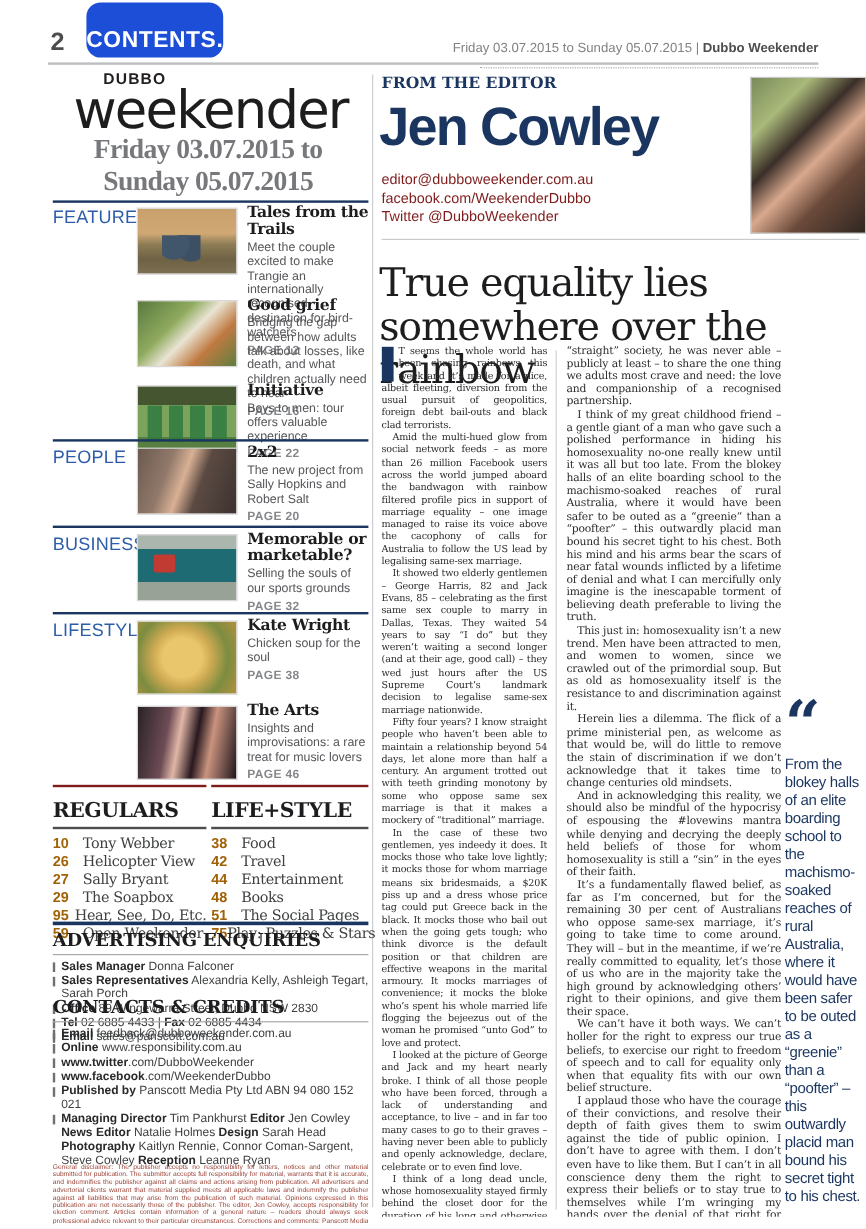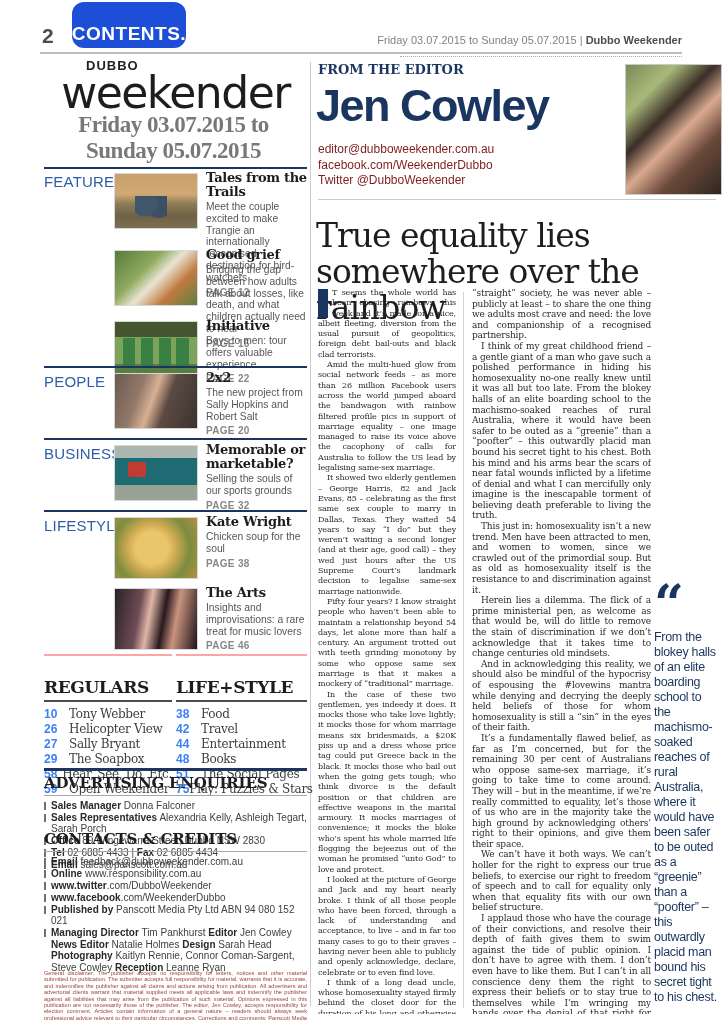--- a/index.html
+++ b/index.html
@@ -53,25 +53,25 @@
   .ph3{background:linear-gradient(180deg,#44552f 0 28%,#7ca35c 28% 78%,#567f41 78% 100%);}
   .ph3::after{content:"";position:absolute;left:10%;top:30%;width:80%;height:55%;
         background:linear-gradient(90deg,#2f7a3f 0 18%,transparent 18% 27%,#2f7a3f 27% 45%,transparent 45% 54%,#2f7a3f 54% 72%,transparent 72% 81%,#2f7a3f 81% 100%);opacity:.85;}
   .ph4{background:linear-gradient(110deg,#6b5a50 0%,#91796a 30%,#d8b094 46%,#5b4a42 62%,#3c3230 100%);}
   .ph5{background:linear-gradient(180deg,#aab6ae 0 22%,#1f6b74 22% 72%,#98a296 72% 100%);}
   .ph5::after{content:"";position:absolute;left:16%;top:30%;width:22%;height:28%;background:#c23b33;border-radius:2px;}
   .ph6{background:radial-gradient(circle at 45% 50%,#e9c56b 0 30%,#cda952 45%,#7c8c40 70%,#b3913e 100%);}
   .ph7{background:linear-gradient(100deg,#2a2228 0%,#6e4c55 30%,#e0b6a6 42%,#28181f 58%,#c9937e 72%,#1f151c 100%);}
 
   
-  .listcol{top:654px;width:128px;border-top:2px solid #fca5a5;padding-top:21px;}
+  .listcol{top:654px;width:128px;border-top:2px solid #7f1d1d;padding-top:10px;}
   .list-h{margin:0 0 5px;font-family:"DejaVu Serif",serif;font-weight:bold;font-size:17px;
         letter-spacing:-.4px;color:#1d1d1f;border-bottom:2px solid #4c4d4f;padding-bottom:3px;}
   .lrow{display:flex;font-family:"DejaVu Serif",serif;font-size:12px;line-height:14px;margin-bottom:1px;}
-  .lnum{width:25px;font-weight:bold;color:#3b82f6;font-family:"Liberation Sans",sans-serif;}
+  .lnum{width:25px;font-weight:bold;color:#a16207;font-family:"Liberation Sans",sans-serif;}
   .lname{color:#3f4042;letter-spacing:-.3px;white-space:nowrap;}
 
   
   .thickrule{left:44px;top:768px;width:263px;border-top:3px solid #1a355f;}
   .block{left:44px;width:263px;}
   .block-h{margin:0 0 4px;font-family:"DejaVu Serif",serif;font-weight:bold;font-size:15px;
         color:#1d1d1f;border-bottom:1.5px solid #a7a8ab;padding:2px 0 3px;letter-spacing:-.2px;}
   .cline{position:relative;padding-left:7px;font-size:10px;line-height:11px;color:#3f4042;margin-bottom:1px;}
   .cline::before{content:"";position:absolute;left:0;top:1.5px;width:1.5px;height:8px;background:#6f7073;}
   .cl-label{font-weight:bold;color:#28292b;}
@@ -221,21 +221,21 @@
       </div>
     <div class="lrow">
         <span class="lnum">27</span>
         <span class="lname">Sally Bryant</span>
       </div>
     <div class="lrow">
         <span class="lnum">29</span>
         <span class="lname">The Soapbox</span>
       </div>
     <div class="lrow">
-        <span class="lnum">58</span>
+        <span class="lnum">95</span>
         <span class="lname">Hear, See, Do, Etc.</span>
       </div>
     <div class="lrow">
         <span class="lnum">59</span>
         <span class="lname">Open Weekender</span>
       </div>
   </div>
 
   <div class="abs listcol" style="left:176px;width:131px">
     <p class="list-h">LIFE+STYLE</p>

